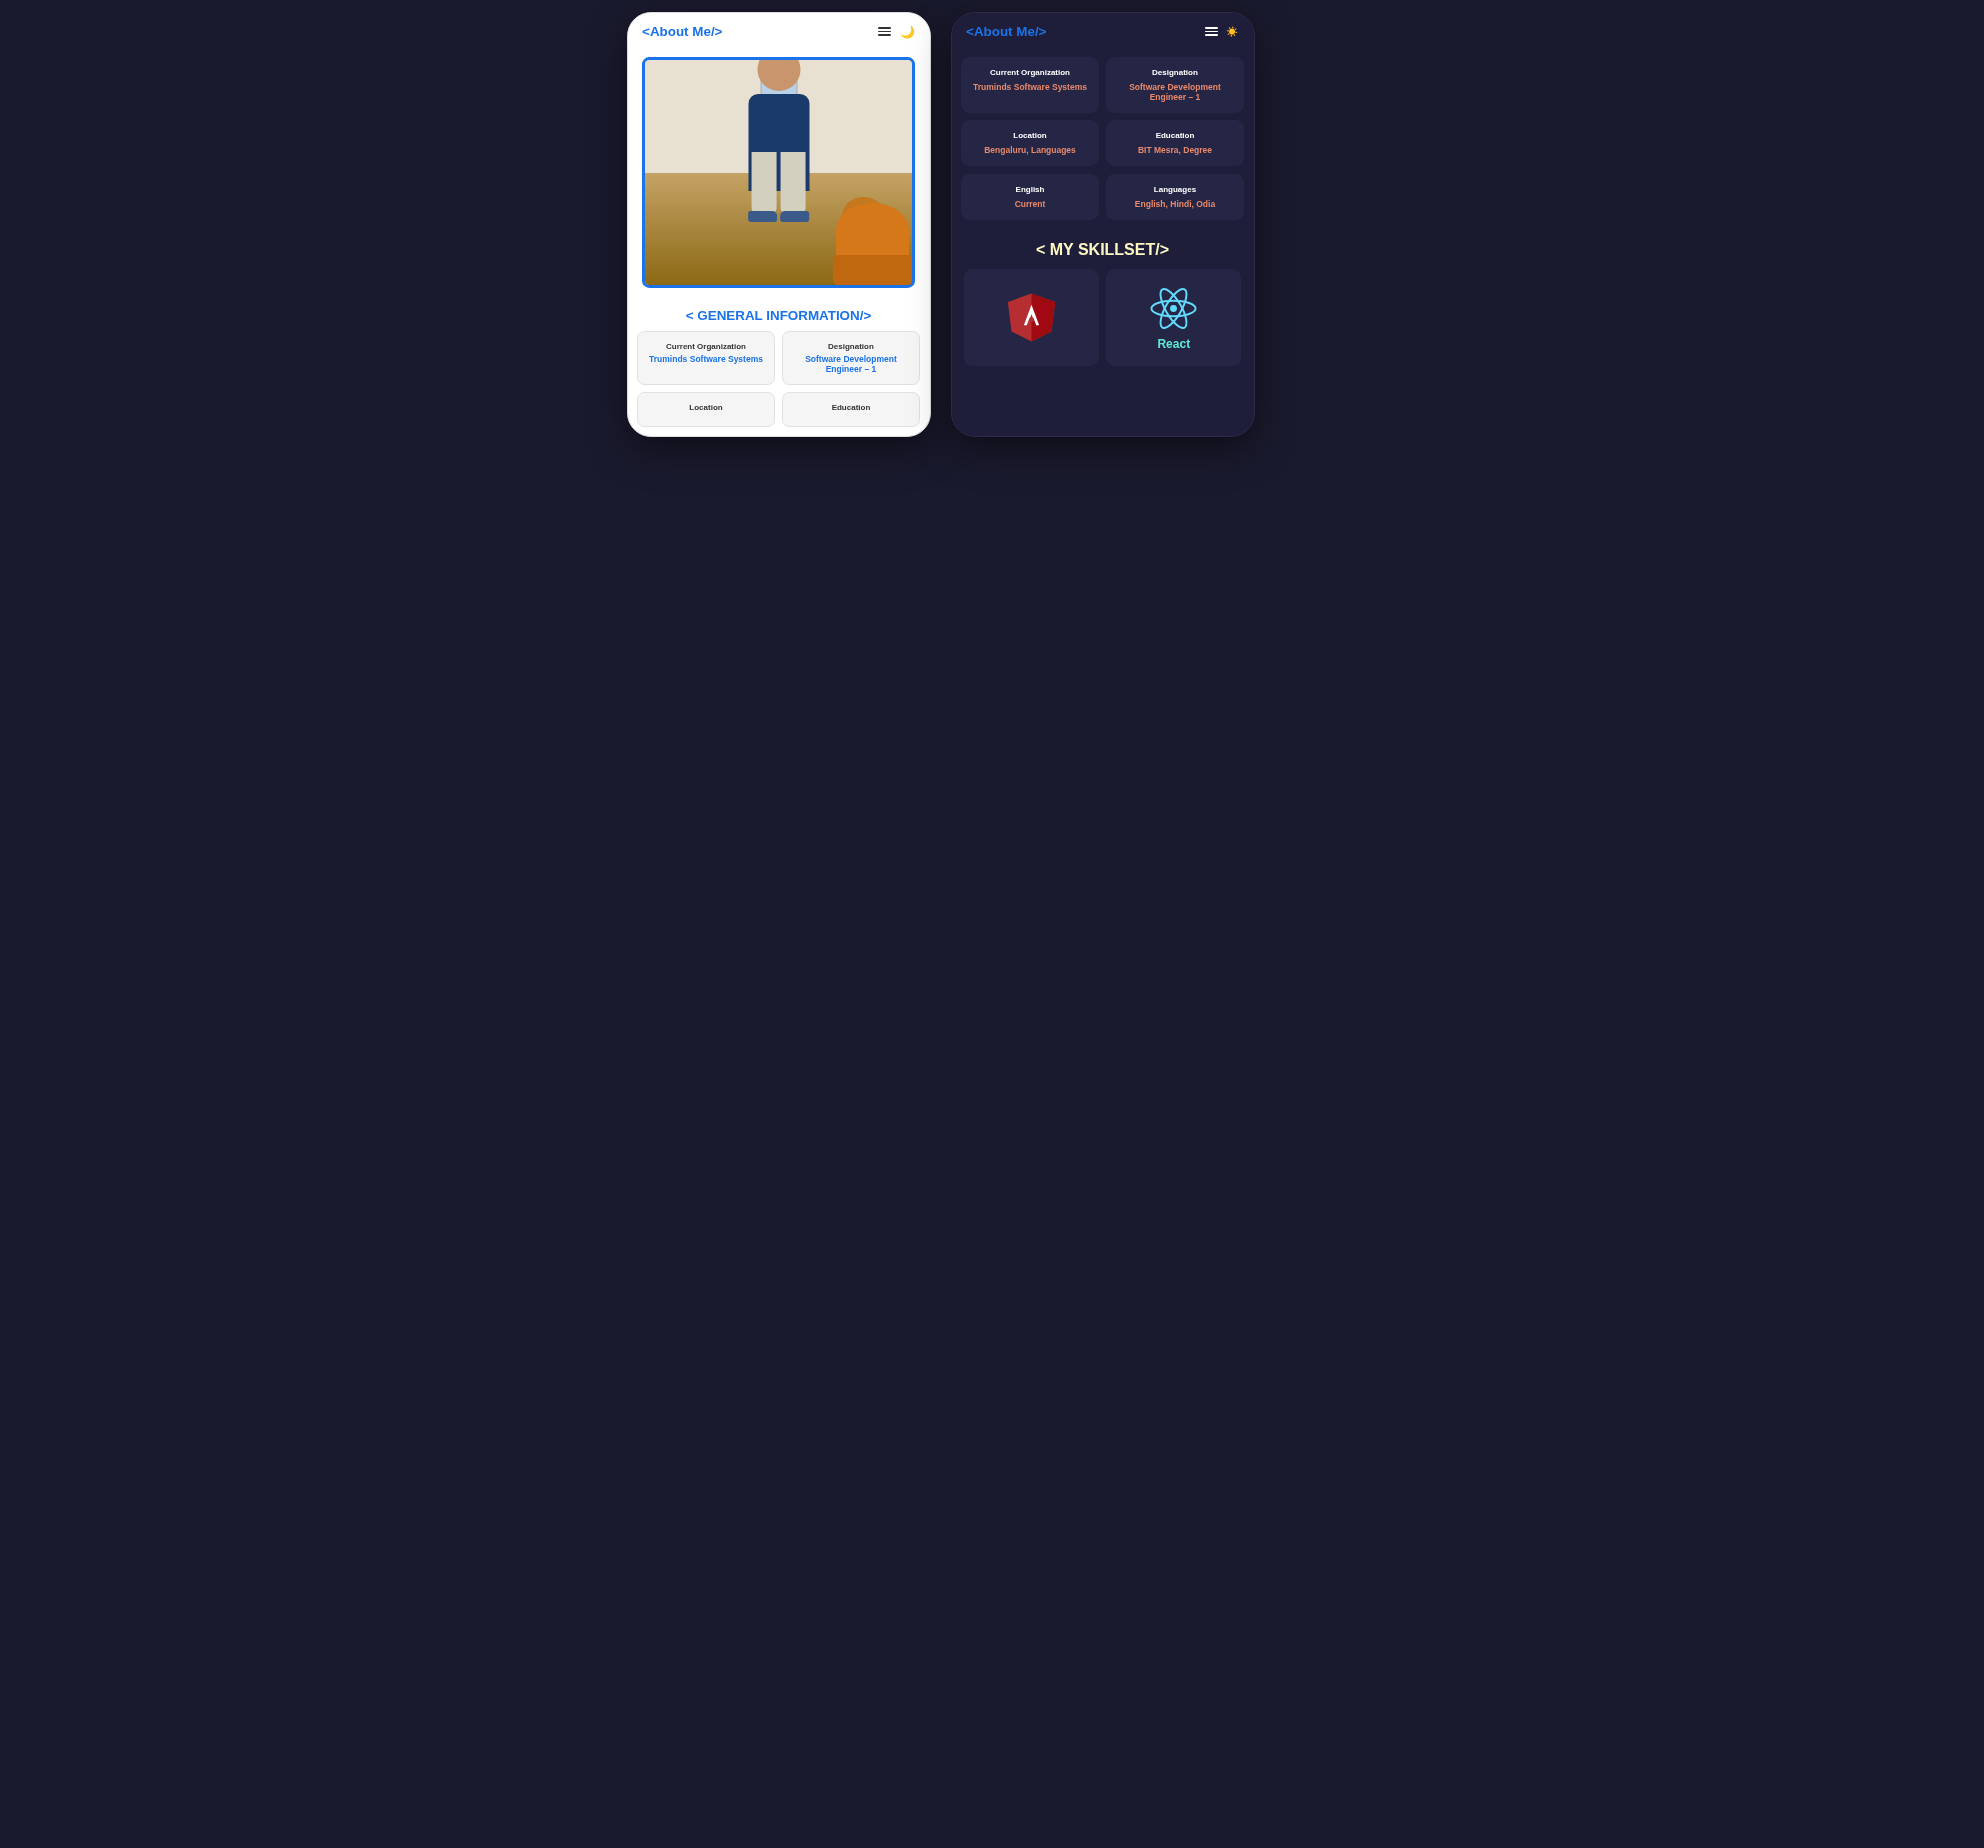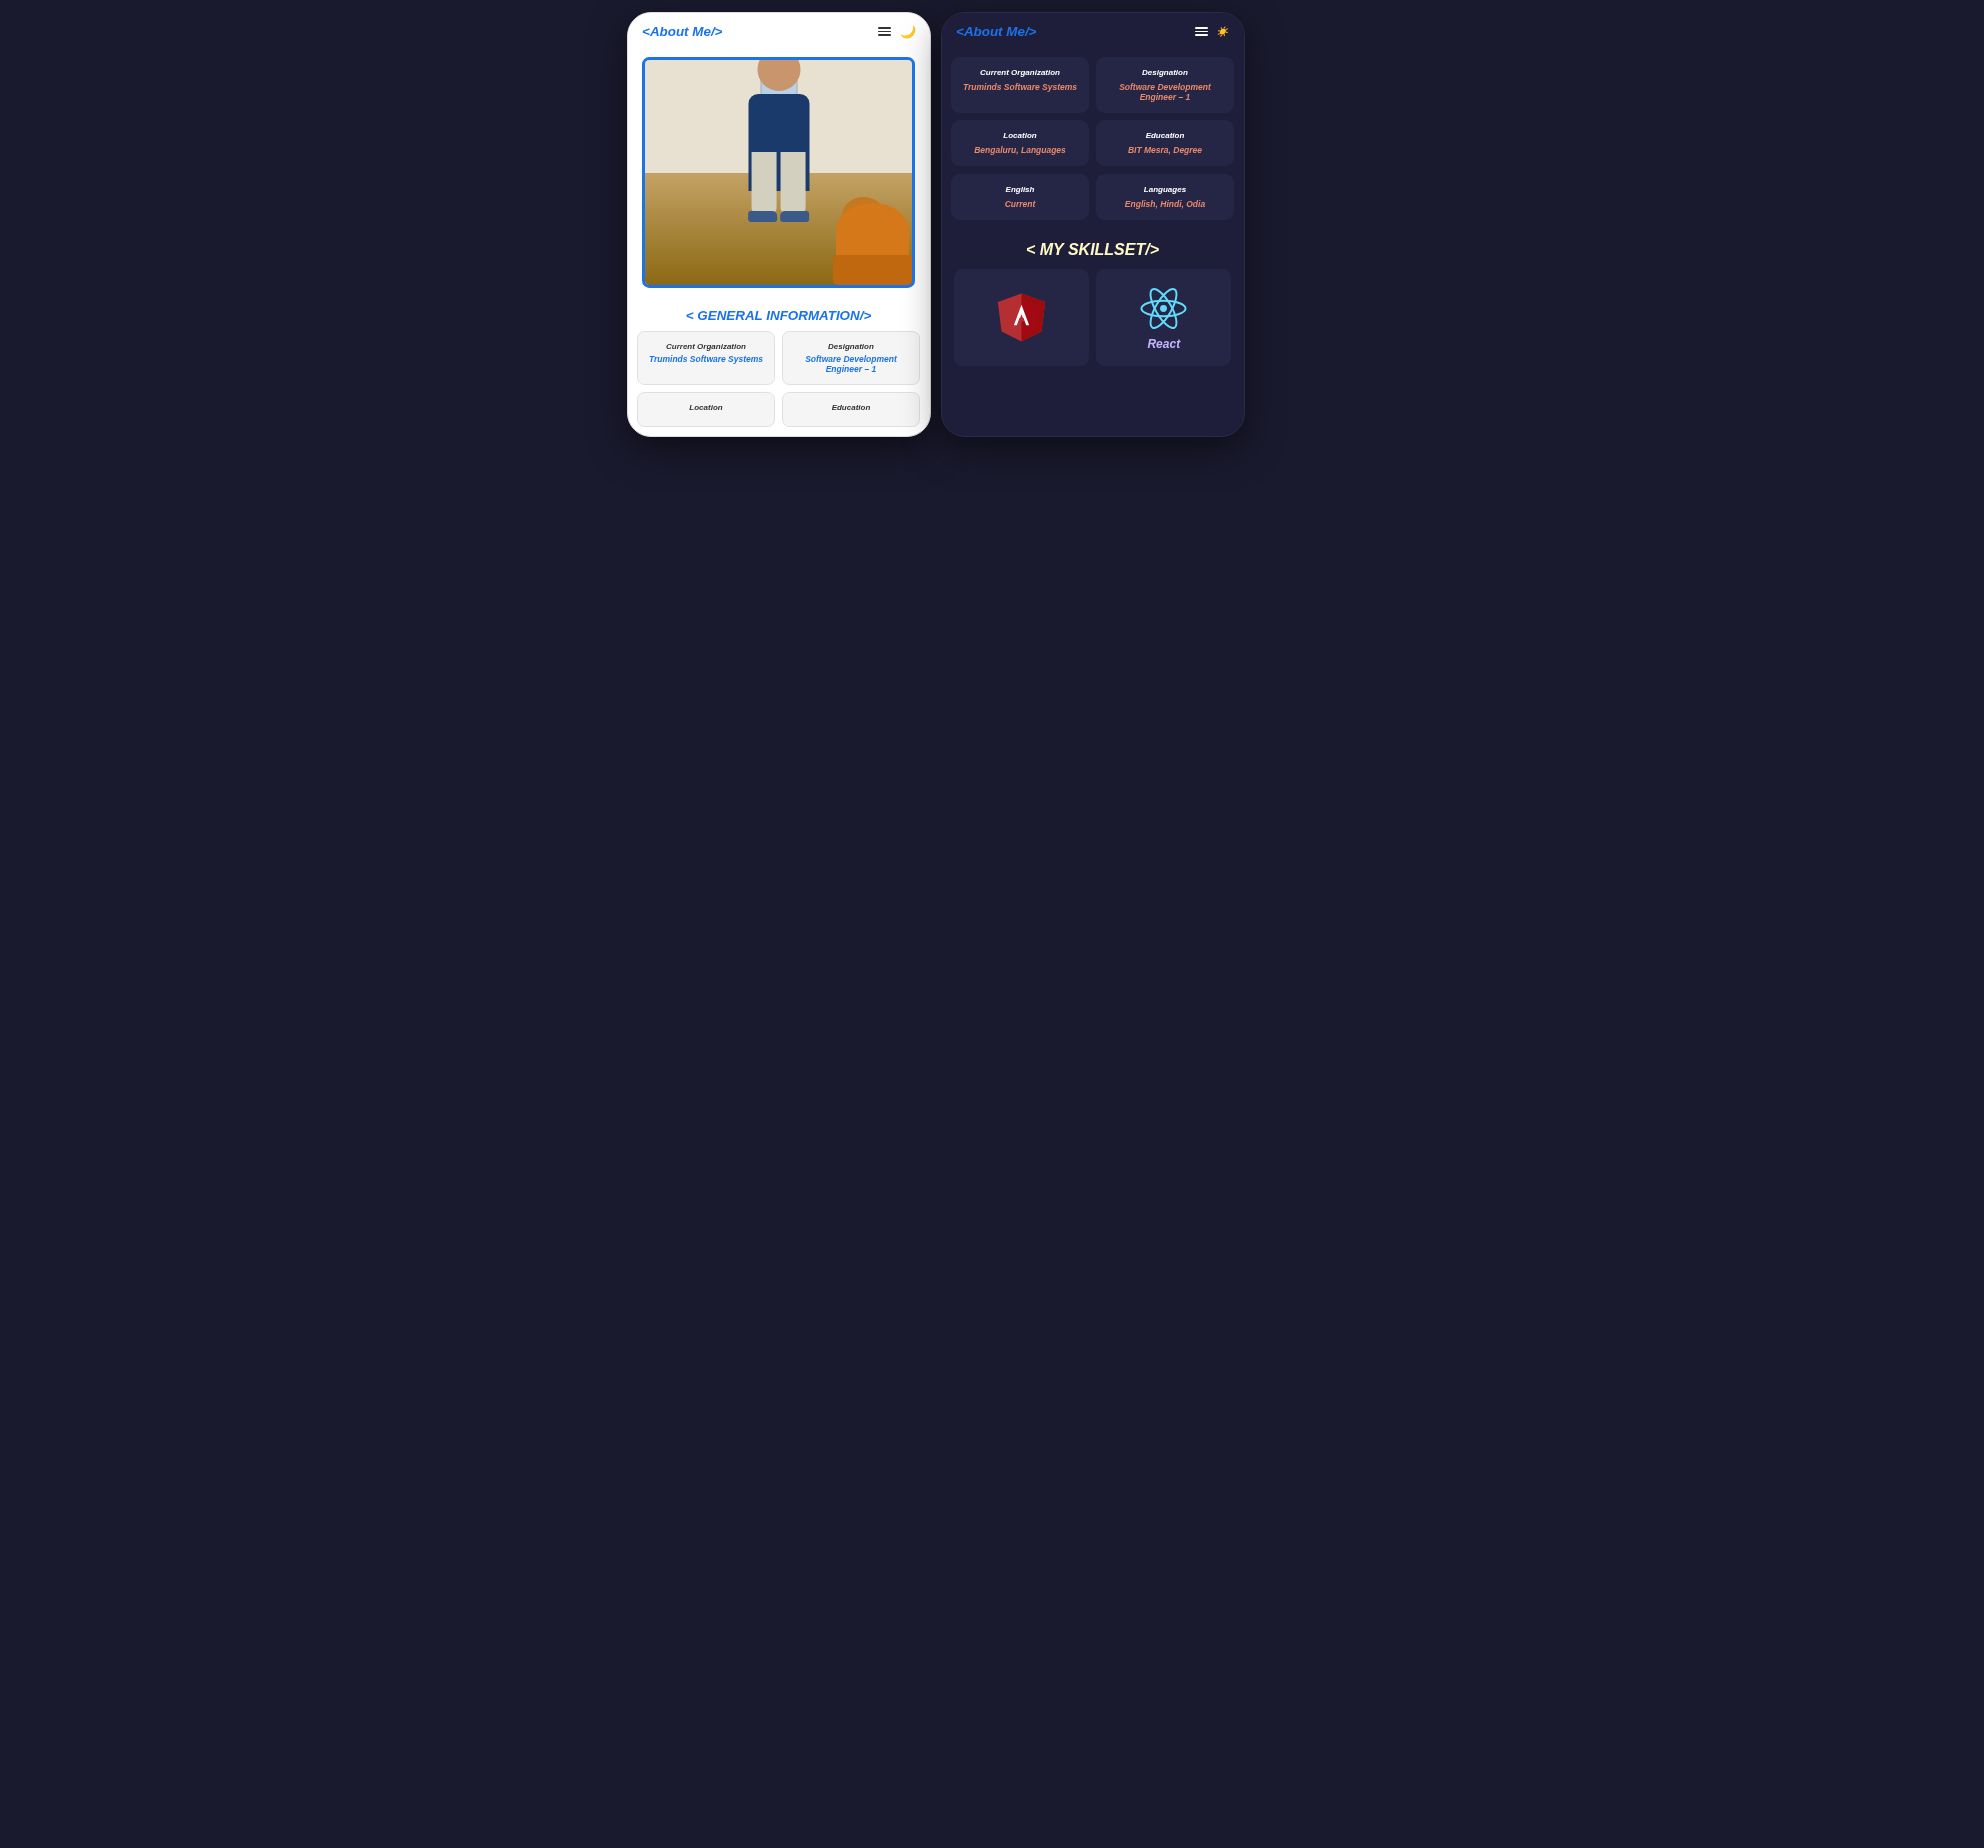--- a/index.html
+++ b/index.html
@@ -7,24 +7,23 @@
       background: #1a1a2e;
       display: flex;
       justify-content: center;
       align-items: flex-start;
       min-height: 100vh;
       padding: 12px;
       font-family: 'Segoe UI', Arial, sans-serif;
     }
     .container {
       display: flex;
-      gap: 10px;
+      gap: 20px;
       width: 100%;
       max-width: 731px;
-      font-style: italic;
     }
 
     
     .phone {
       border-radius: 24px;
       overflow: hidden;
       box-shadow: 0 12px 37px rgba(0,0,0,0.5);
       flex: 1;
       max-width: 304px;
     }
@@ -227,21 +226,21 @@
       display: flex;
       flex-direction: column;
       align-items: center;
       gap: 4.9px;
     }
     .react-logo {
       width: 49px;
       height: 49px;
     }
     .react-label {
-      color: #c4b5fd;
+      color: #5eead4;
       font-size: 12px;
       font-weight: 700;
     }
 
     
     .hamburger {
       display: flex;
       flex-direction: column;
       gap: 2.4px;
       cursor: pointer;

